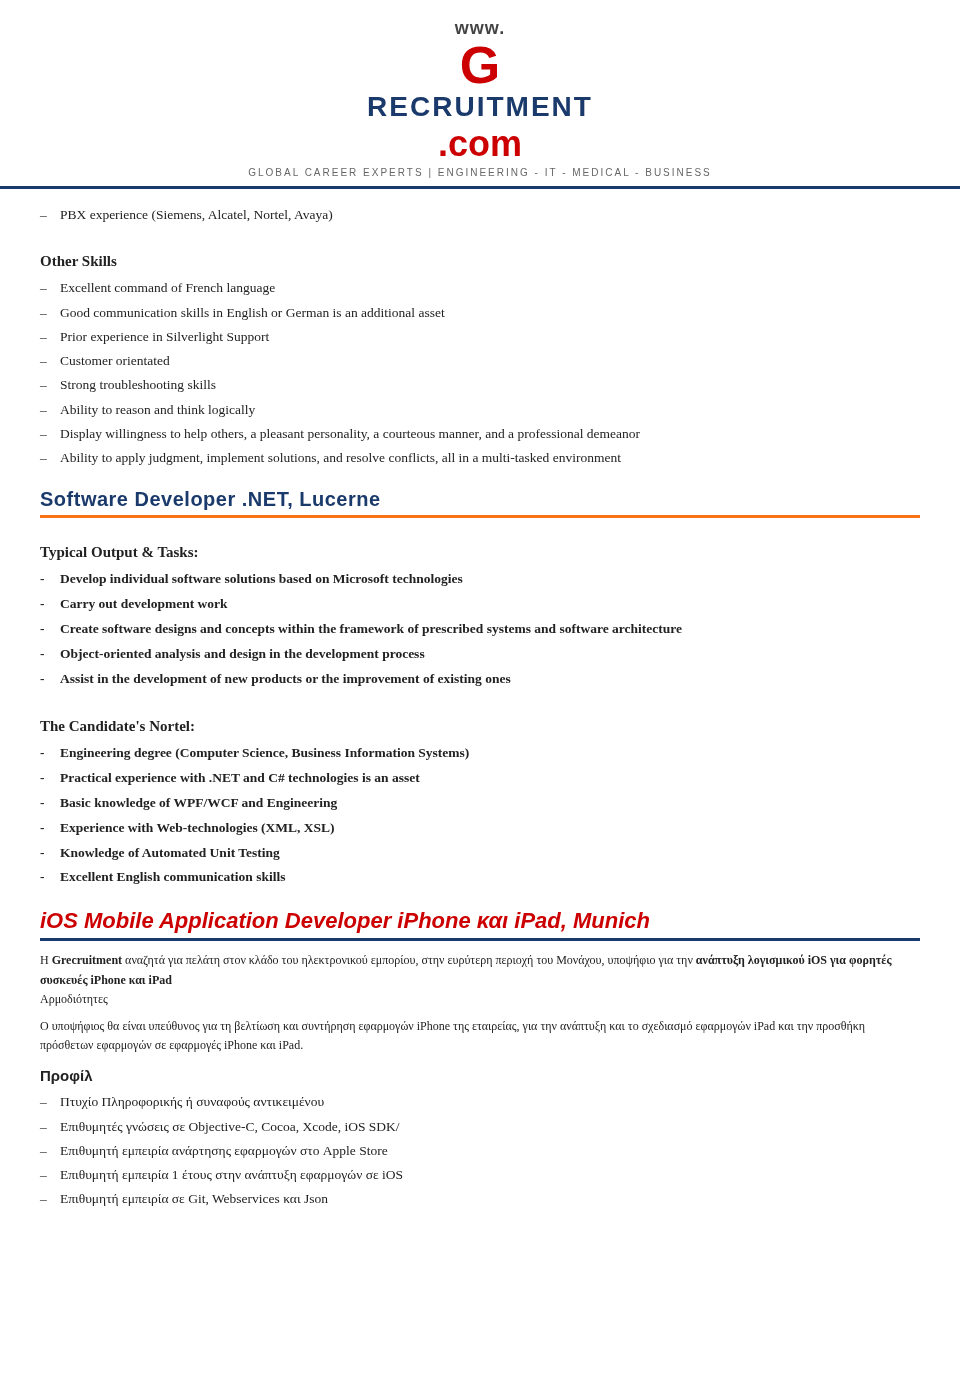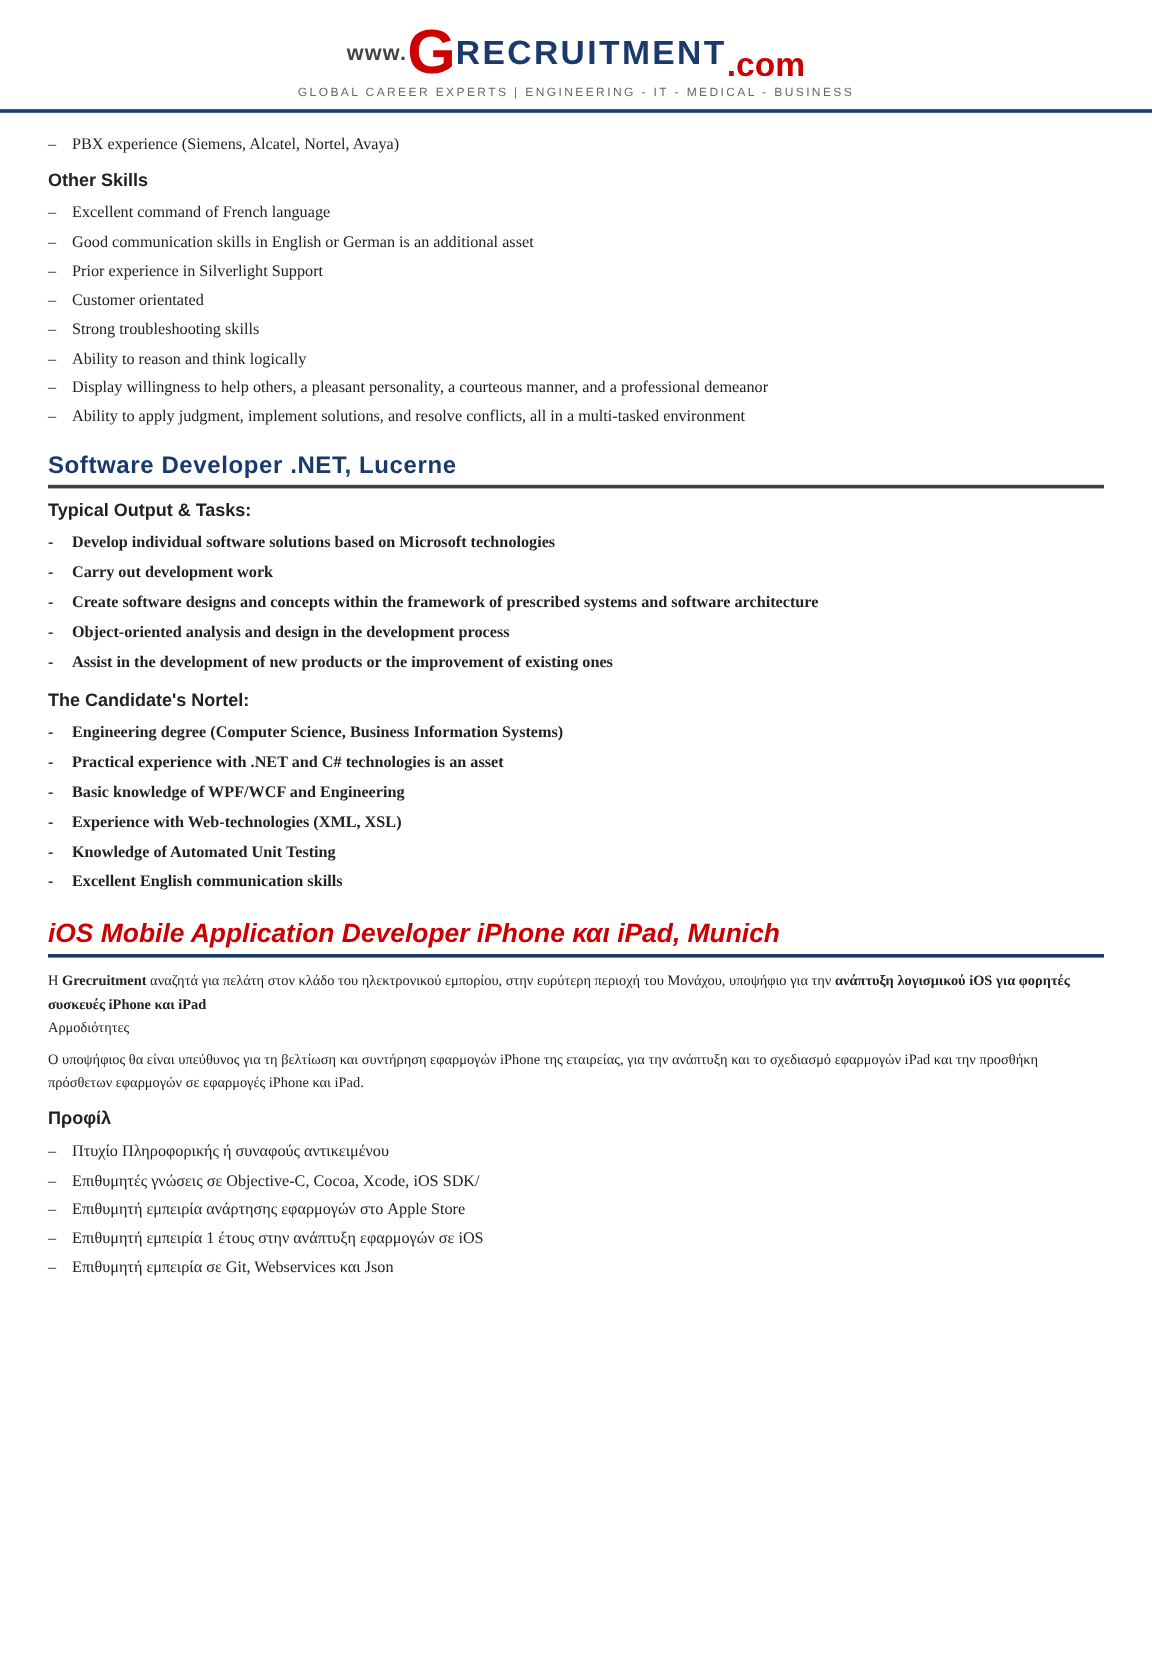--- a/index.html
+++ b/index.html
@@ -15,20 +15,21 @@
       text-align: center;
       padding: 18px 0 8px 0;
       border-bottom: 3px solid #1a3a6b;
       margin-bottom: 14px;
     }
     .header-logo {
       display: flex;
       align-items: center;
       justify-content: center;
       gap: 0;
+      flex-direction: column;
     }
     .logo-www {
       font-size: 18px;
       font-weight: bold;
       color: #444;
       font-family: Arial, sans-serif;
       letter-spacing: 1px;
     }
     .logo-g {
       font-size: 52px;
@@ -38,25 +39,24 @@
       line-height: 1;
     }
     .logo-recruitment {
       font-size: 28px;
       font-weight: bold;
       color: #1a3a6b;
       font-family: Arial, sans-serif;
       letter-spacing: 2px;
     }
     .logo-com {
-      font-size: 28px;
+      font-size: 36px;
       font-weight: bold;
       color: #cc0000;
       font-family: Arial, sans-serif;
-      margin-top: 20px;
     }
     .logo-tagline {
       font-size: 10px;
       color: #666;
       font-family: Arial, sans-serif;
       letter-spacing: 2px;
       margin-top: 2px;
     }
     .content {
       padding: 0 40px 30px 40px;
@@ -76,32 +76,32 @@
       content: '–';
       position: absolute;
       left: 0;
       color: #222;
     }
     .section-heading {
       font-size: 20px;
       font-weight: bold;
       color: #1a3a6b;
       font-family: Arial, sans-serif;
-      border-bottom: 3px solid #404040;
+      border-bottom: 3px solid #f97316;
       padding-bottom: 4px;
       margin: 18px 0 10px 0;
       letter-spacing: 0.5px;
       text-transform: none;
     }
     .sub-heading {
       font-size: 15px;
       font-weight: bold;
       color: #222;
-      margin: 10px 0 6px 0;
-      font-family: Liberation Sans, sans-serif;
+      margin: 26px 0 6px 0;
+      font-family: Liberation Serif, serif;
     }
     .dash-list {
       list-style: none;
       margin: 4px 0 8px 0;
       padding: 0;
       font-weight: bold;
     }
     .dash-list li {
       padding: 2px 0 2px 20px;
       position: relative;

